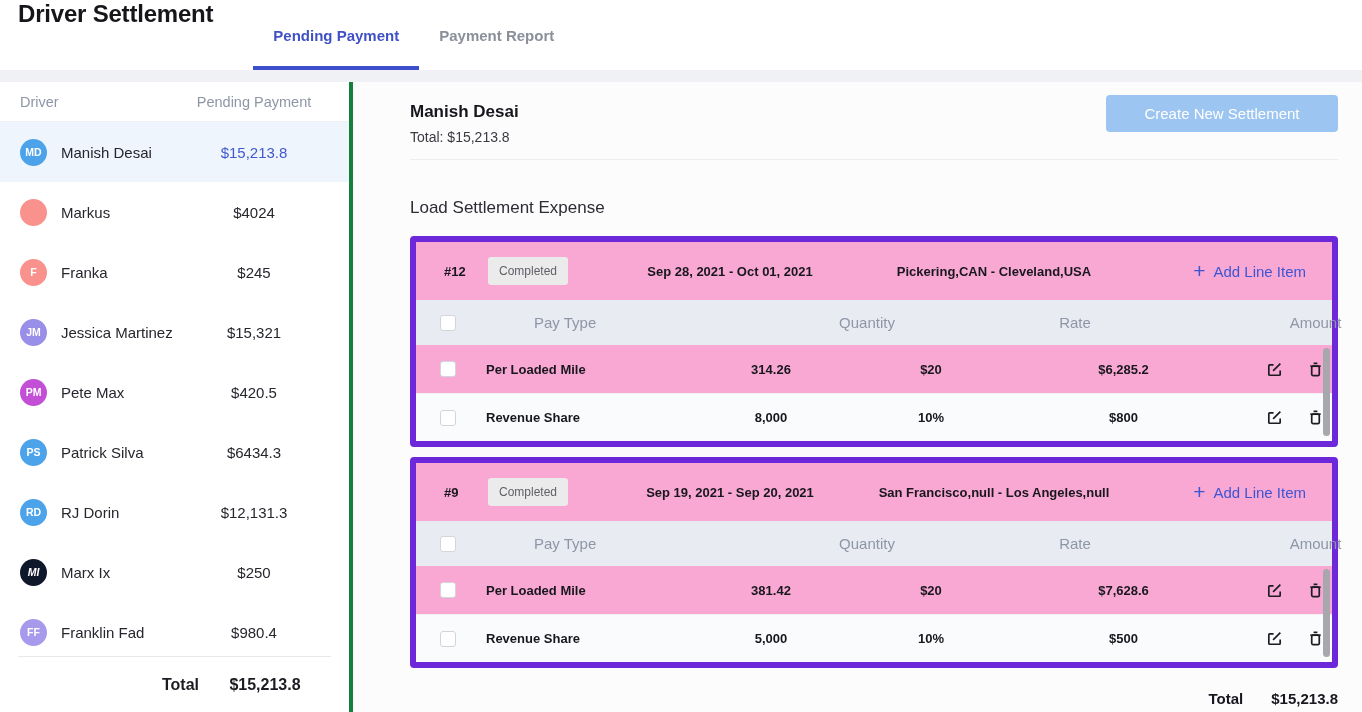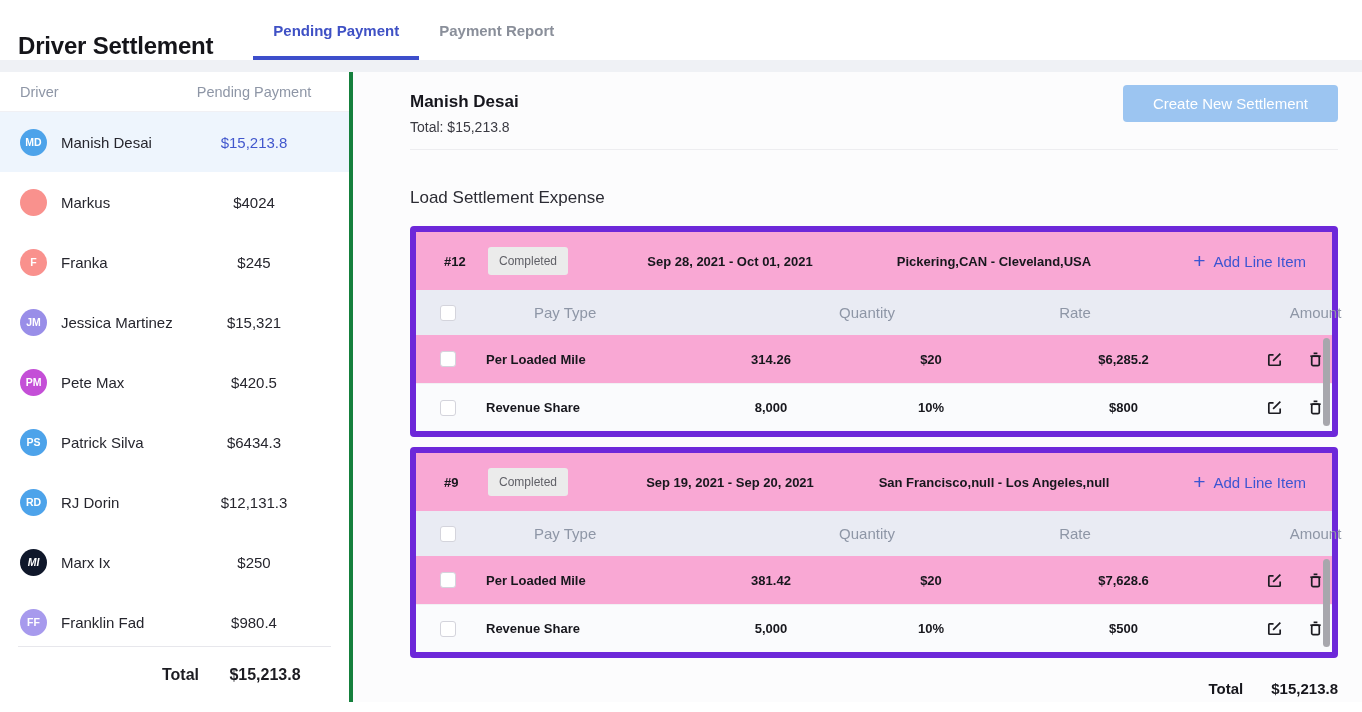--- a/index.html
+++ b/index.html
@@ -1,20 +1,20 @@
 <!DOCTYPE html>
 <html><head>
 <meta charset="utf-8">
 <style>
   * { margin:0; padding:0; box-sizing:border-box; }
   html,body { width:1362px; height:712px; overflow:hidden; background:#fff;
     font-family:"Liberation Sans","DejaVu Sans",sans-serif; color:#1c1c22; }
 
   
-  .topbar { height:60px; background:#fff; display:flex; align-items:flex-end; position:relative;border-radius:15px; }
+  .topbar { height:70px; background:#fff; display:flex; align-items:flex-start; position:relative;border-radius:15px; }
   .app-title { font-size:24px; font-weight:700; color:#15151a; margin-left:18px; letter-spacing:-0.2px; }
   .tabs { display:flex; height:100%; margin-left:40px; }
   .tab { position:relative; display:flex; align-items:center; padding:0 20px; font-size:15px;
     font-weight:600; color:#8a8f9a; cursor:pointer; }
   .tab.active { color:#3f51c5; }
   .tab.active::after { content:""; position:absolute; left:0; right:0; bottom:0; height:4px; background:#3d4ecb; }
   .gray-band { height:12px; background:#eff1f5; }
 
   
   .content { display:flex; height:630px; }
@@ -35,21 +35,21 @@
   .sb-total { border-top:1px solid #e7e7ec; margin:0 18px; display:flex; align-items:center;
     justify-content:flex-end; height:56px; }
   .sb-total .lbl { font-size:16px; font-weight:700; color:#1c1c22; }
   .sb-total .val { width:132px; text-align:center; font-size:16px; font-weight:700; color:#1c1c22; }
 
   
   .main { flex:1; background:#fcfcfd; padding:0 24px 0 57px; position:relative; overflow:hidden; }
   .drv-header { padding-top:20px; position:relative; }
   .drv-name { font-size:17px; font-weight:700; color:#16161d; }
   .drv-total { font-size:14px; color:#3a3a42; margin-top:7px; }
-  .create-btn { position:absolute; right:0; top:13px; width:215px; height:37px; background:#9cc5f1;
+  .create-btn { position:absolute; right:0; top:13px; width:232px; height:37px; background:#9cc5f1;
     border:none; border-radius:4px; color:#fff; font-size:15px; font-family:inherit; cursor:pointer; }
   .drv-divider { border-bottom:1px solid #ededf0; margin-top:14px; }
   .section-title { font-size:17px; color:#2c2c34; margin-top:38px; }
 
   
   .card { background:#f9a8d4; border:6px solid #6d28d9; border-radius:4px; margin-top:18px; position:relative; }
   .card + .card { margin-top:10px; }
   .card-head { height:58px; display:grid; grid-template-columns:44px 110px 1fr 1fr 180px;
     align-items:center; padding:0 26px 0 28px; }
   .load-id { font-size:13px; font-weight:700; color:#17171d; }

